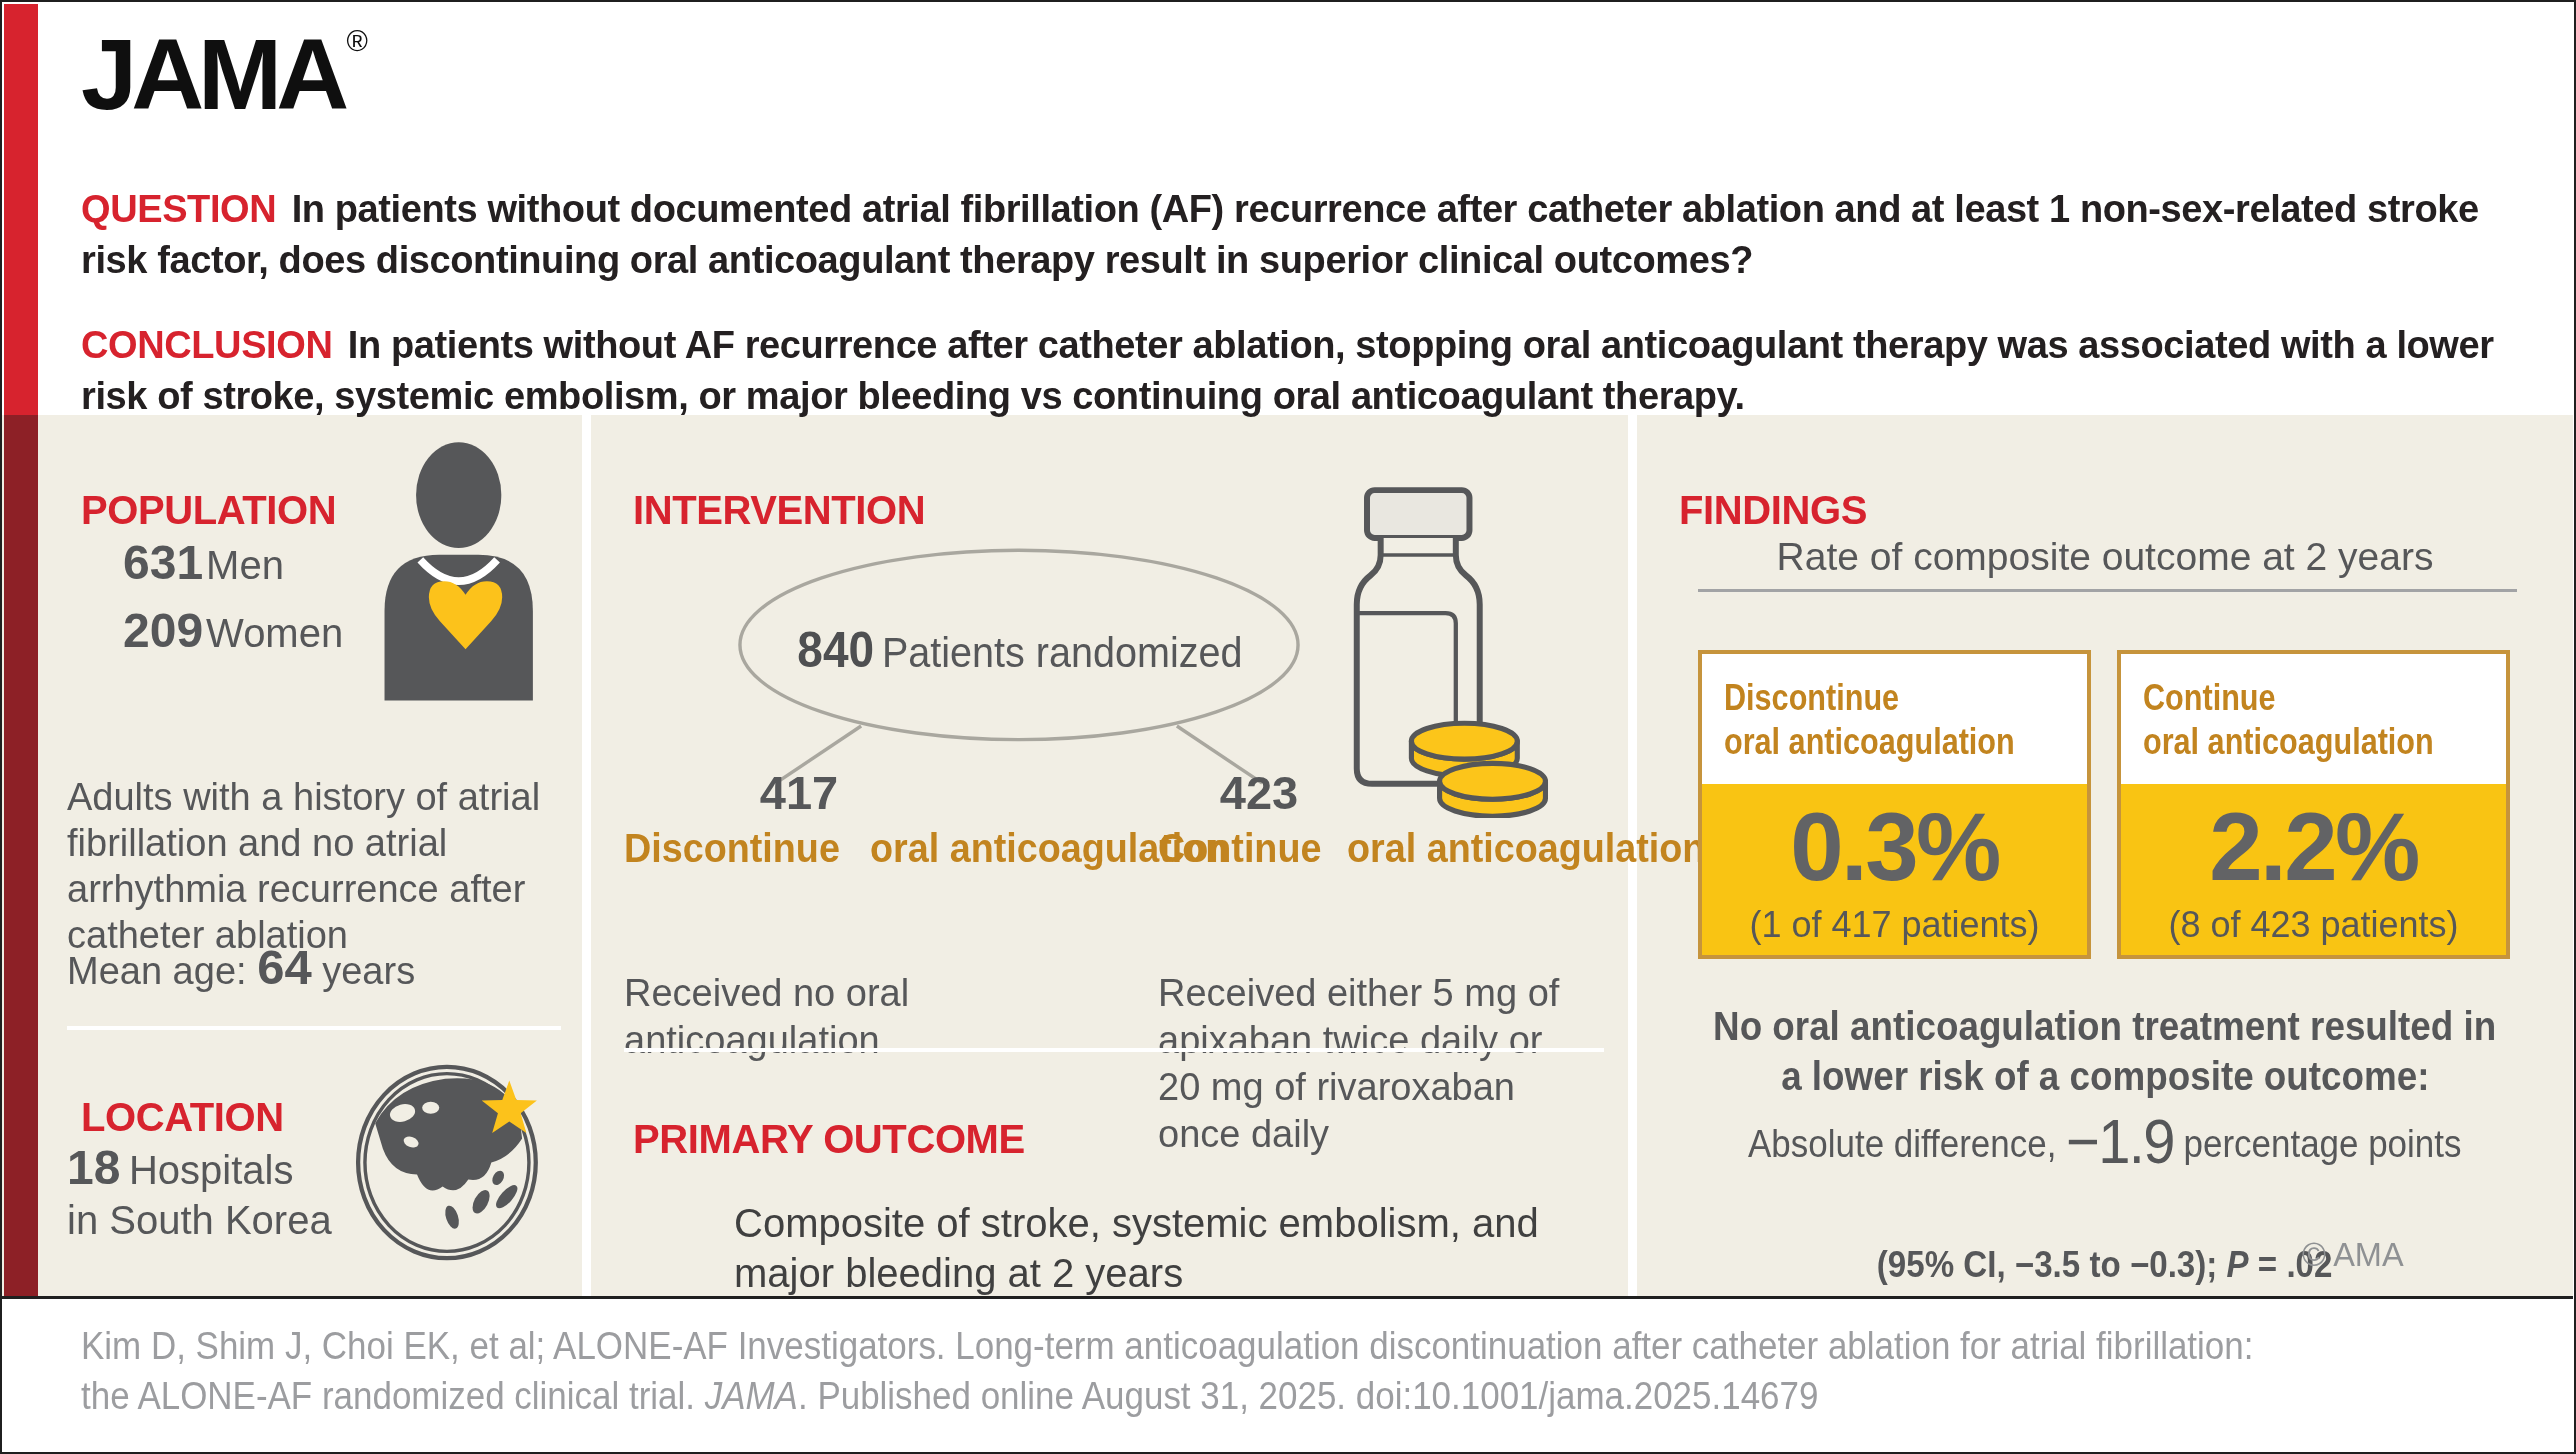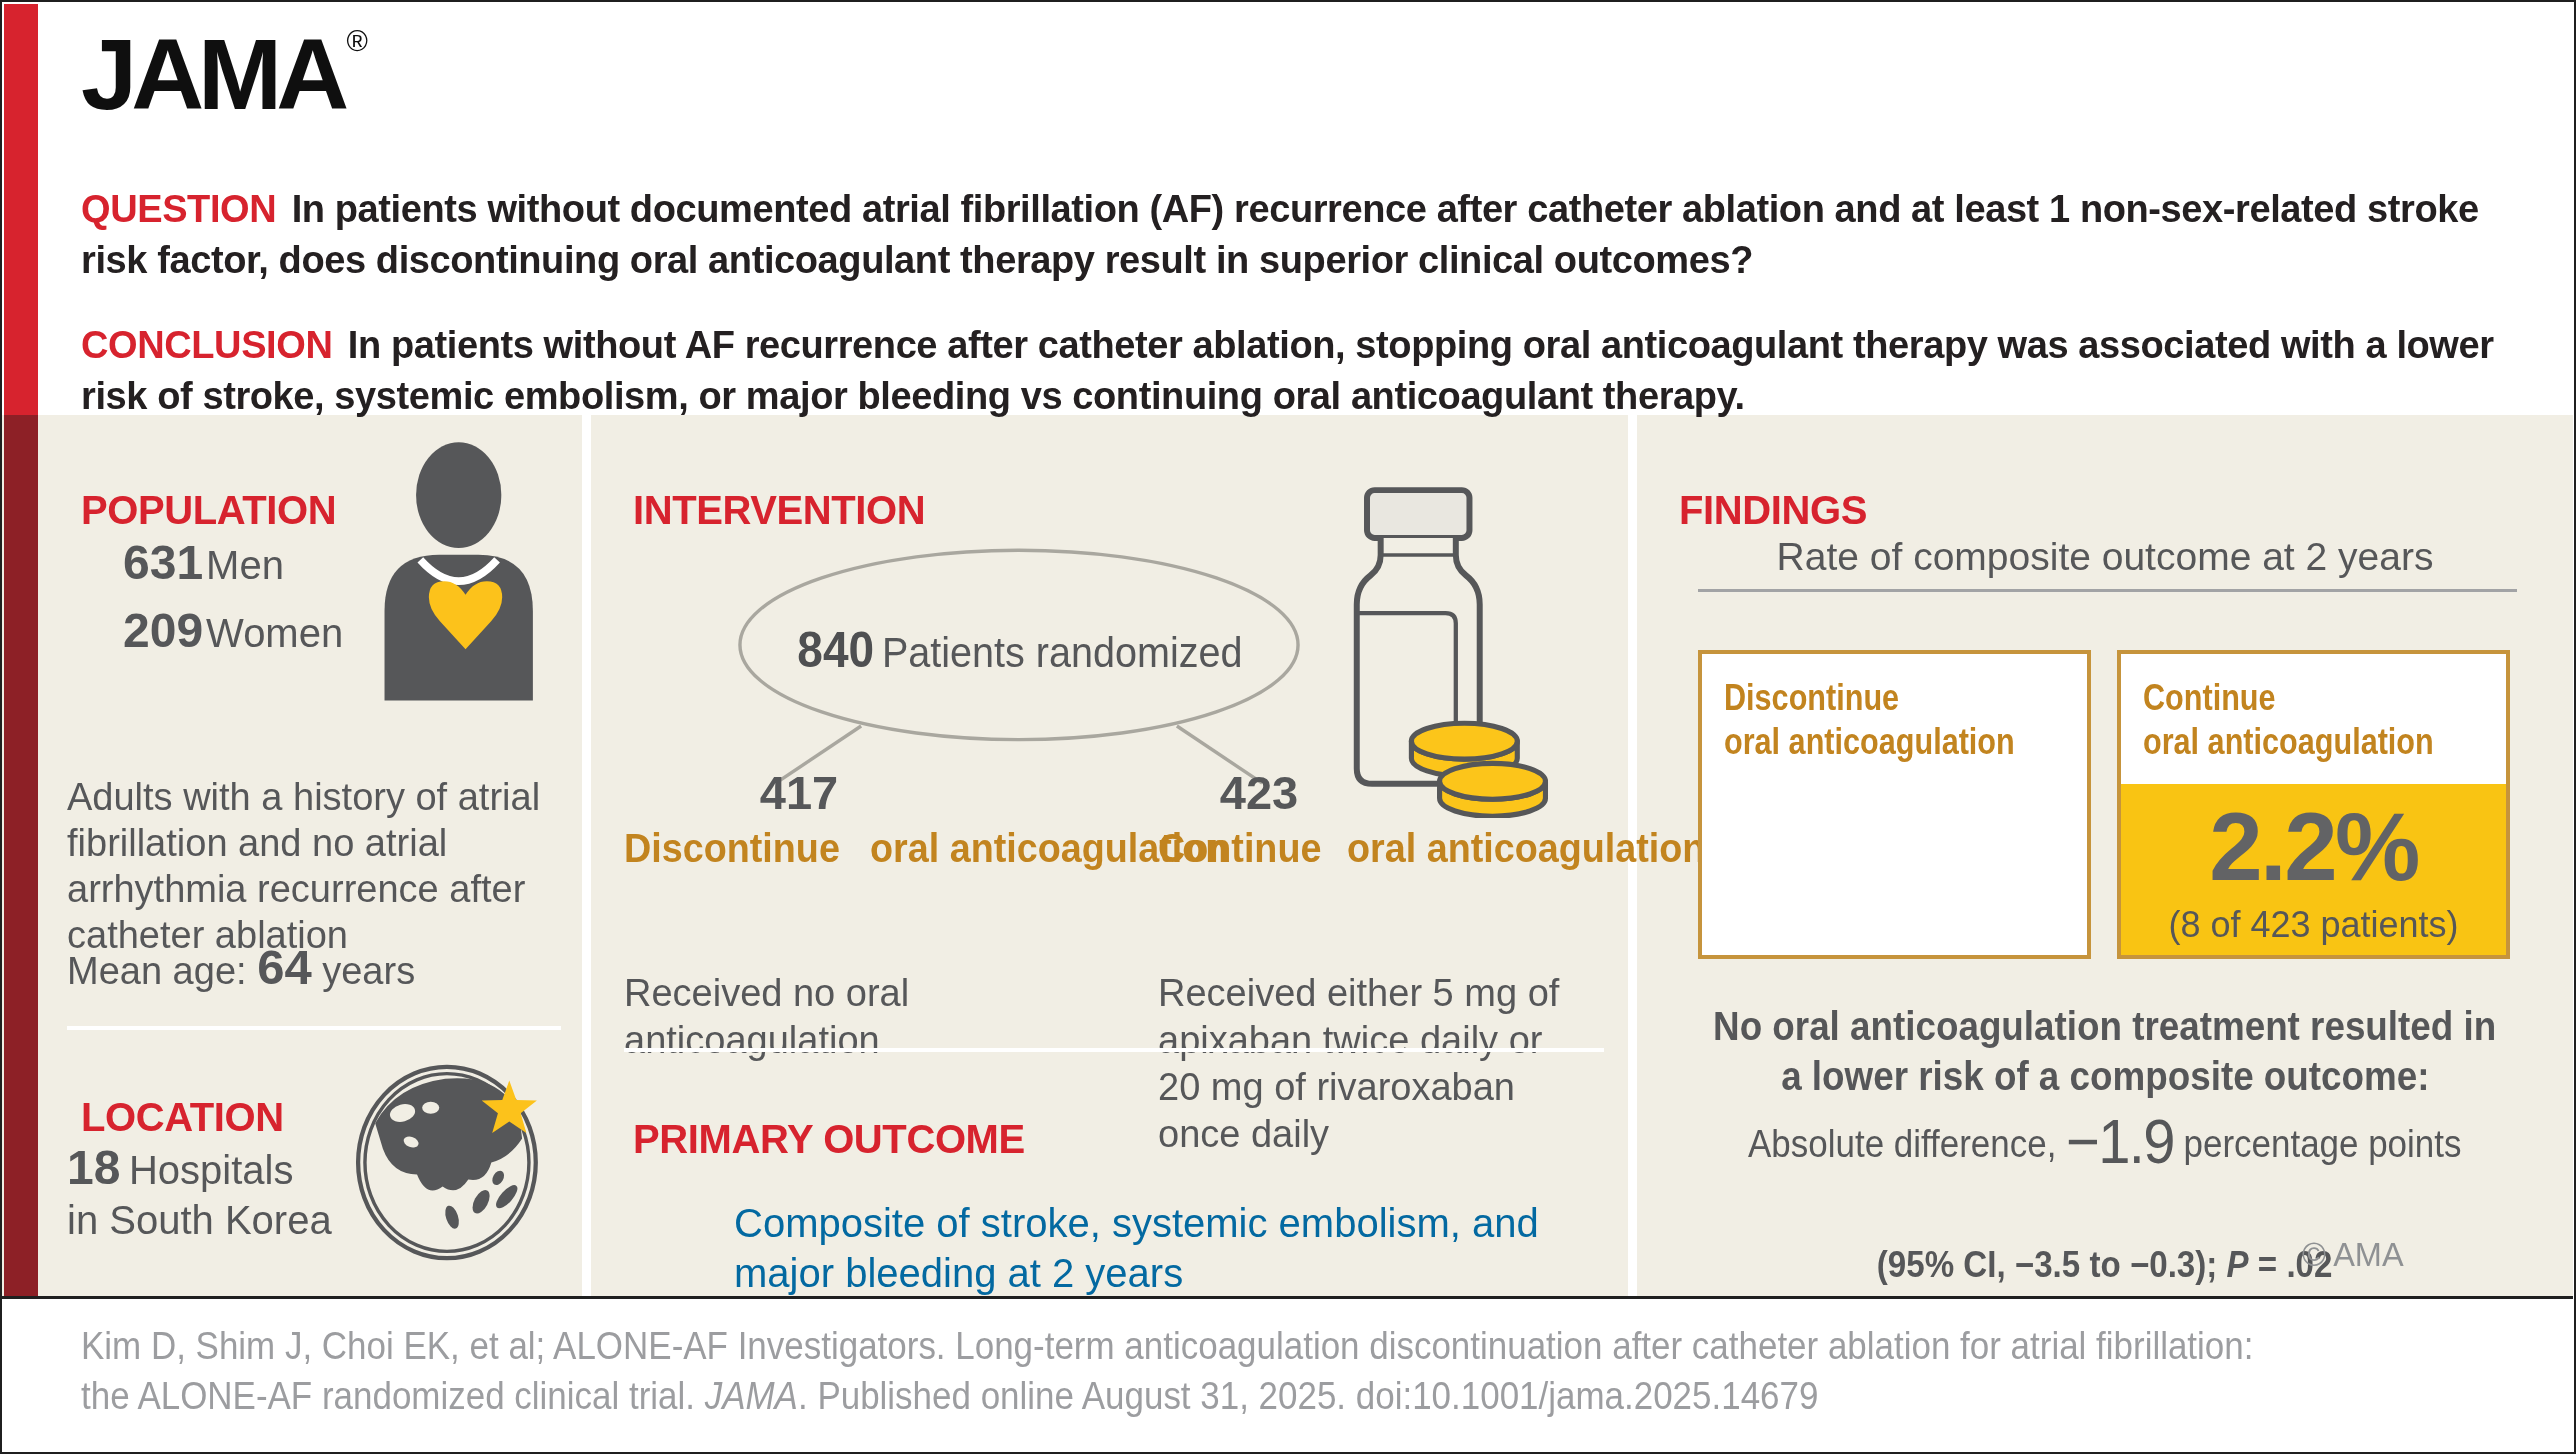--- a/index.html
+++ b/index.html
@@ -47,21 +47,21 @@
   .arm-n{position:absolute;width:120px;text-align:center;font-size:47px;font-weight:700;color:#565759;top:763px;}
   #arm1-n{left:737px;}
   #arm2-n{left:1197px;}
   .arm-title{position:absolute;top:821px;font-size:41px;line-height:50px;font-weight:700;color:#c2841f;}
   #arm1-title{left:622px;}
   #arm2-title{left:1156px;}
   .arm-desc{position:absolute;top:930px;font-size:38px;line-height:47px;color:#565759;}
   #arm1-desc{left:622px;width:410px;}
   #arm2-desc{left:1156px;width:436px;}
   #div2{left:622px;top:1046px;width:980px;}
-  #po-text{position:absolute;left:732px;top:1156px;width:838px;font-size:40px;line-height:50px;color:#0369a1;}
+  #po-text{position:absolute;left:732px;top:1156px;width:838px;font-size:40px;line-height:50px;color:#404040;}
 
   
   #rate-title{position:absolute;left:1635px;top:533px;width:936px;text-align:center;font-size:39px;color:#565759;}
   #rate-underline{position:absolute;left:1696px;top:587px;width:819px;height:3.4px;background:#a2a3a5;}
   .obox{position:absolute;top:648px;width:393px;height:309px;box-sizing:border-box;border:4.3px solid #c6943c;background:#ffffff;}
   #box1{left:1696px;}
   #box2{left:2115px;}
   .obox .title{padding:22px 22px 0;font-size:36px;line-height:44px;font-weight:700;color:#c2841f;}
   .obox .title div{white-space:nowrap;transform:scaleX(0.85);transform-origin:0 50%;}
   .obox .yellow{position:absolute;left:0;right:0;bottom:0;top:130px;background:#f9c413;text-align:center;}
@@ -186,20 +186,24 @@
   <h2 class="sec-head" style="left:1677px;top:455px;">FINDINGS</h2>
 
   <div id="rate-title">Rate of composite outcome at 2 years</div>
   <div id="rate-underline"></div>
 
   <div class="obox" id="box1">
     <div class="title">
       <div>Discontinue</div>
       <div>oral anticoagulation</div>
     </div>
+    <div class="yellow">
+      <div class="rate">0.3%</div>
+      <div class="detail">(1 of 417 patients)</div>
+    </div>
   </div>
 
   <div class="obox" id="box2">
     <div class="title">
       <div>Continue</div>
       <div>oral anticoagulation</div>
     </div>
     <div class="yellow">
       <div class="rate">2.2%</div>
       <div class="detail">(8 of 423 patients)</div>

